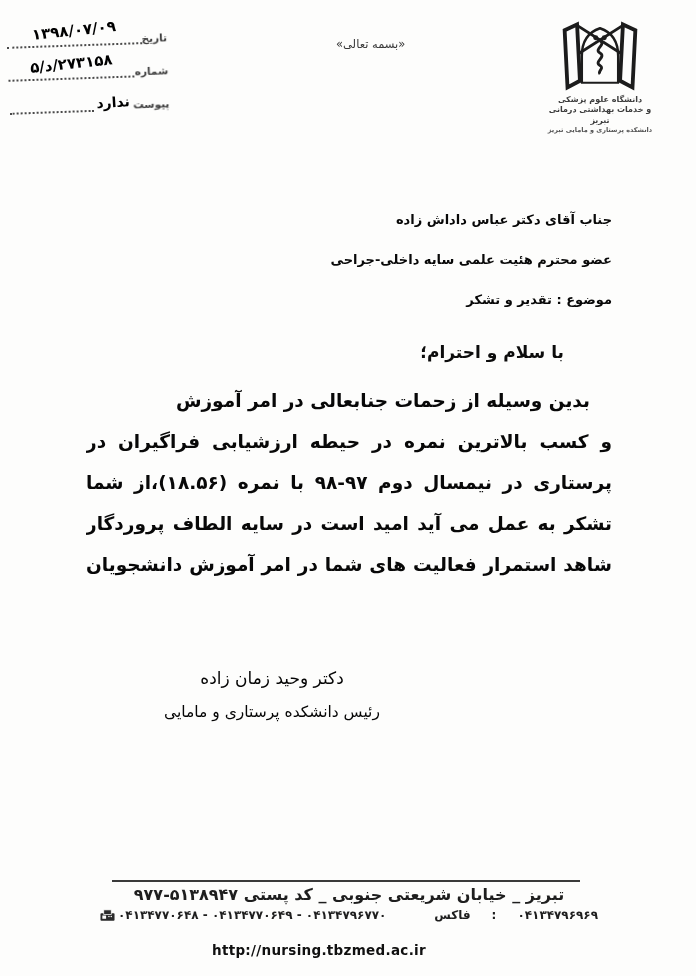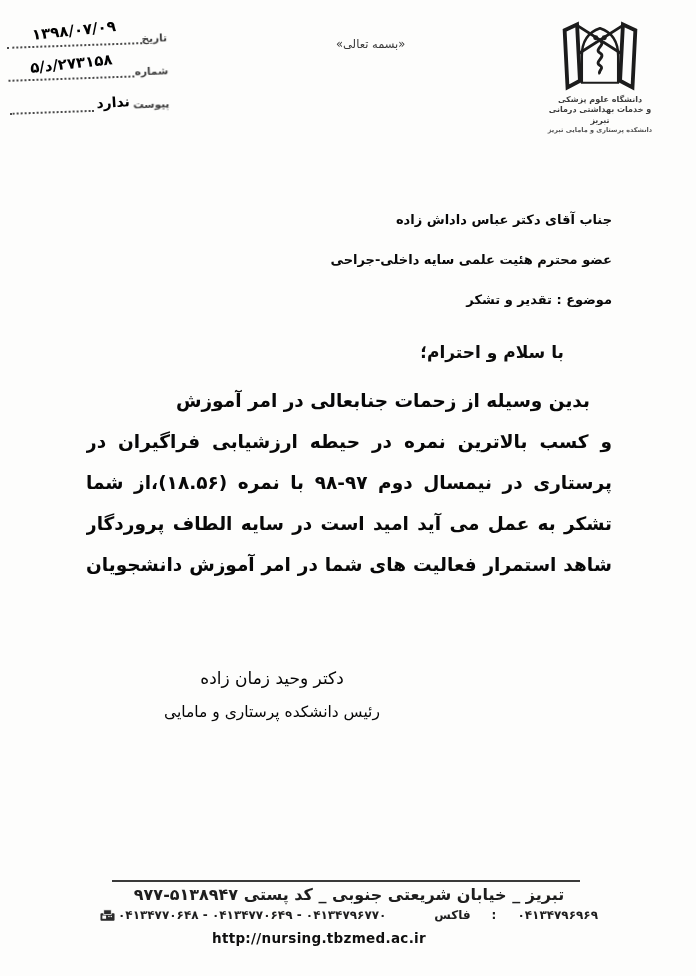--- a/index.html
+++ b/index.html
@@ -54,21 +54,21 @@
   .sig-title{font-size:15.5px;line-height:32px;}
 
   
   .footer{position:absolute;top:880px;left:100px;right:98px;color:#1e1e1e;}
   .footer-rule{border-top:2px solid #3a3a3a;margin:0 18px 0 12px;}
   .footer-address{text-align:center;font-size:16px;font-weight:bold;margin-top:3px;filter:blur(.2px);}
   .footer-contact{display:flex;direction:ltr;justify-content:space-between;align-items:flex-end;
                   font-size:12px;font-weight:bold;margin-top:4px;filter:blur(.2px);}
   .phone-group{display:inline-flex;align-items:center;gap:3px;}
   .fax-group{display:inline-flex;align-items:center;gap:21px;}
-  .footer-url{text-align:center;font-size:13.5px;font-weight:bold;margin-top:8px;direction:ltr;
+  .footer-url{text-align:center;font-size:13.5px;font-weight:bold;margin-top:20px;direction:ltr;
               letter-spacing:.3px;color:#101010;transform:translateX(-30px);}
 </style>
 </head>
 <body>
 
 <div class="page">
 
   <div class="meta">
     <div class="meta-row">
       <span class="meta-label">تاریخ</span>

